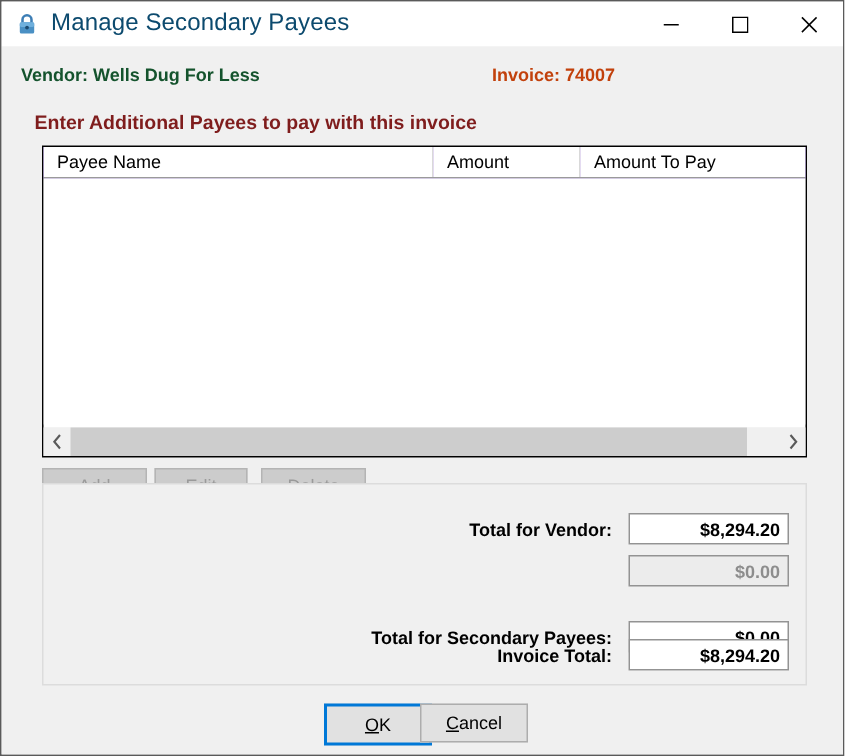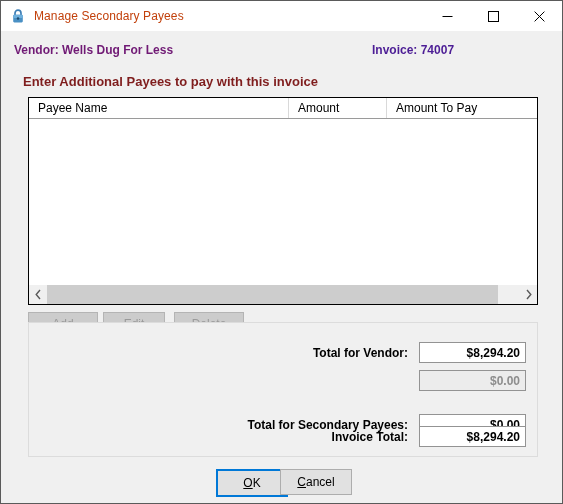--- a/index.html
+++ b/index.html
@@ -32,22 +32,22 @@
   }
   .title-icon {
     width: 16px;
     height: 16px;
     margin-left: 9px;
     margin-right: 8px;
     flex: 0 0 auto;
     display: block;
   }
   .title-text {
-    font-size: 12px;
-    color: #c2410c;
+    font-size: 16px;
+    color: #0c4a6e;
     white-space: nowrap;
     letter-spacing: 0.1px;
   }
   .title-buttons {
     position: absolute;
     right: 0; top: 0;
     height: 30px;
     display: flex;
   }
   .tbtn {
@@ -67,32 +67,31 @@
     left: 0; top: 30px;
     width: 561px;
     height: 472px;
     background: #f0f0f0;
   }
   .vendor-label {
     position: absolute;
     left: 13px; top: 12px;
     font-size: 12px;
     font-weight: bold;
-    color: #701a75;
+    color: #14532d;
     white-space: nowrap;
     text-align: right;
   }
   .invoice-label {
     position: absolute;
     left: 327px; top: 12px;
     font-size: 12px;
     font-weight: bold;
-    color: #4c1d95;
-    white-space: nowrap;
-    margin-left: 44px;
+    color: #c2410c;
+    white-space: nowrap;
   }
   .section-label {
     position: absolute;
     left: 22px; top: 43px;
     font-size: 13px;
     font-weight: bold;
     color: #7f1d1d;
     white-space: nowrap;
   }
   

